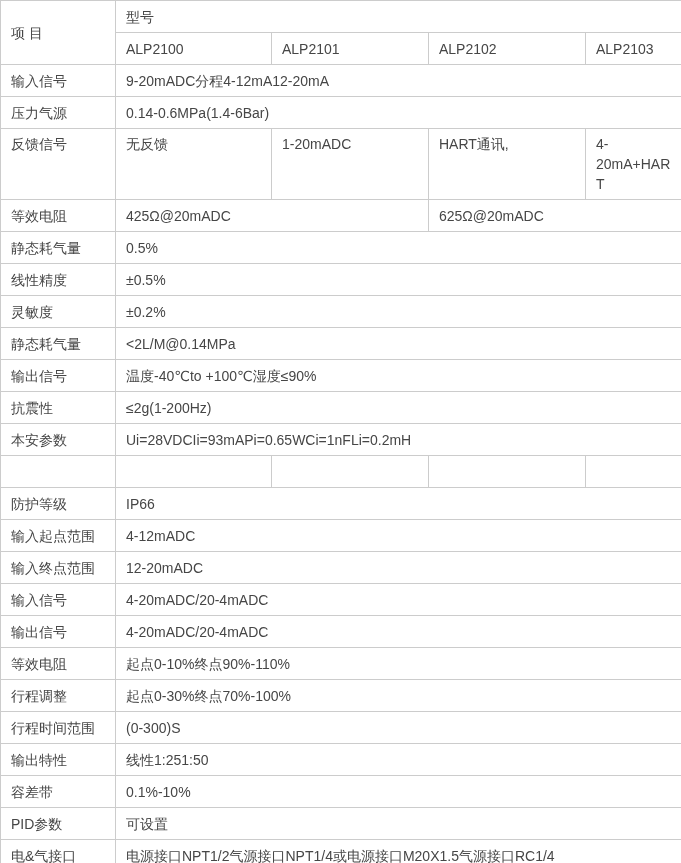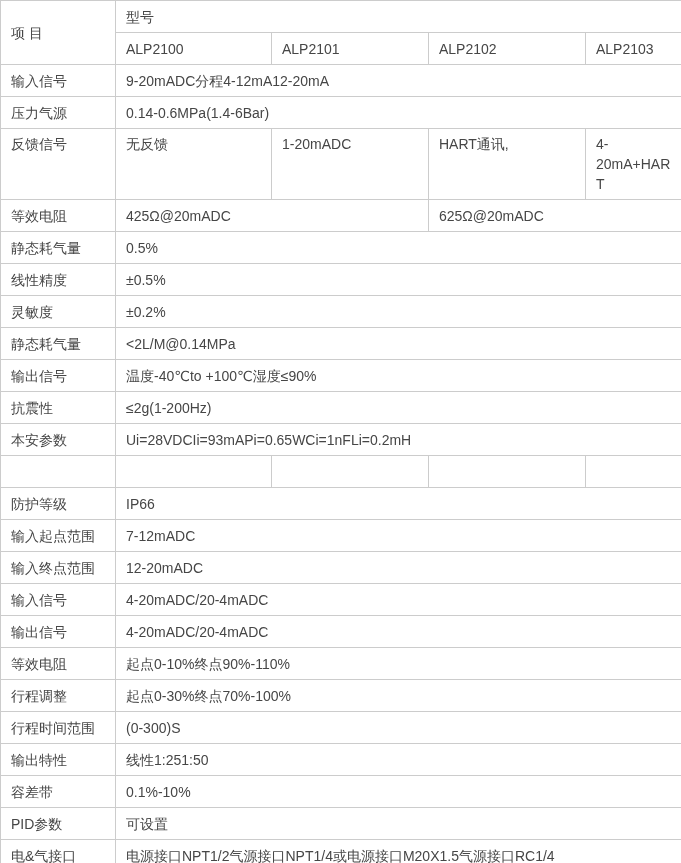--- a/index.html
+++ b/index.html
@@ -114,21 +114,21 @@
       <td></td>
       <td></td>
       <td></td>
     </tr>
     <tr>
       <td>防护等级</td>
       <td colspan="4">IP66</td>
     </tr>
     <tr>
       <td>输入起点范围</td>
-      <td colspan="4">7-12mADC</td>
+      <td colspan="4">4-12mADC</td>
     </tr>
     <tr>
       <td>输入终点范围</td>
       <td colspan="4">12-20mADC</td>
     </tr>
     <tr>
       <td>输入信号</td>
       <td colspan="4">4-20mADC/20-4mADC</td>
     </tr>
     <tr>

